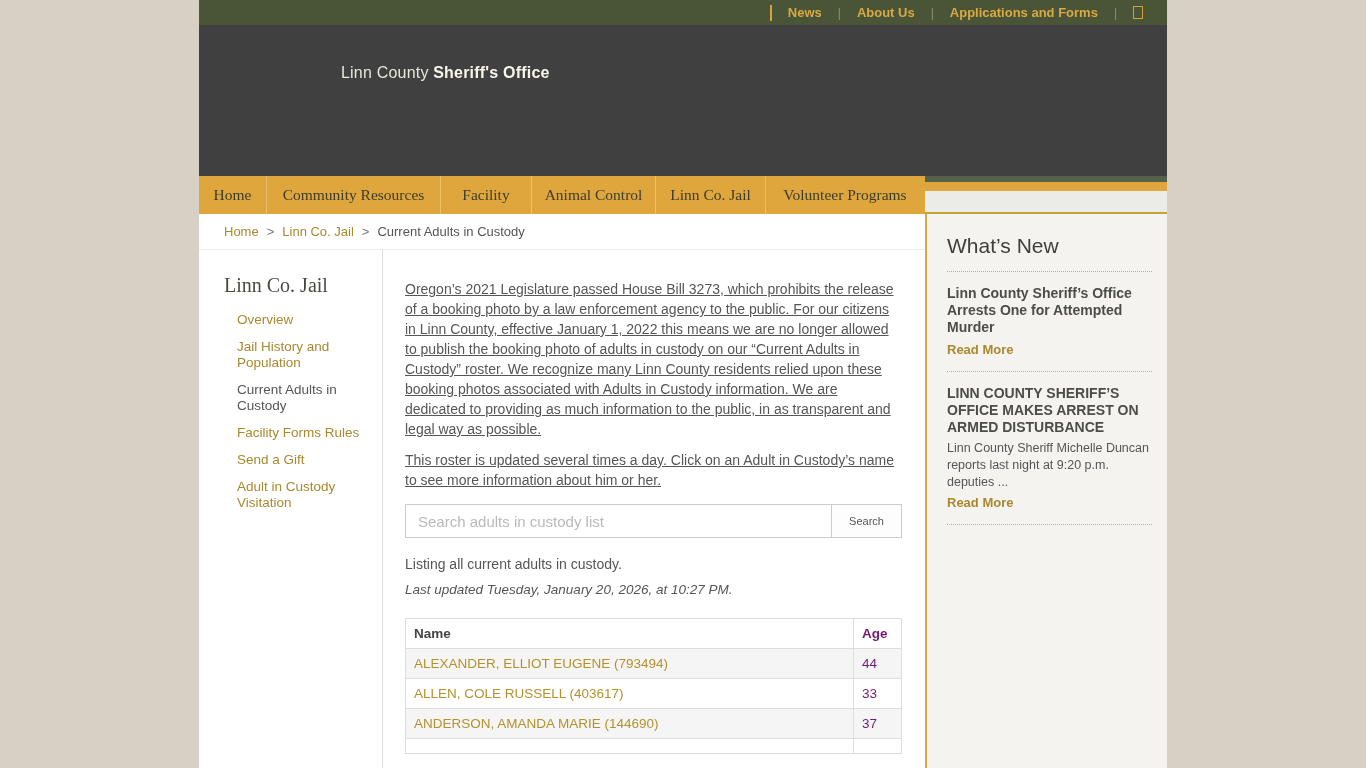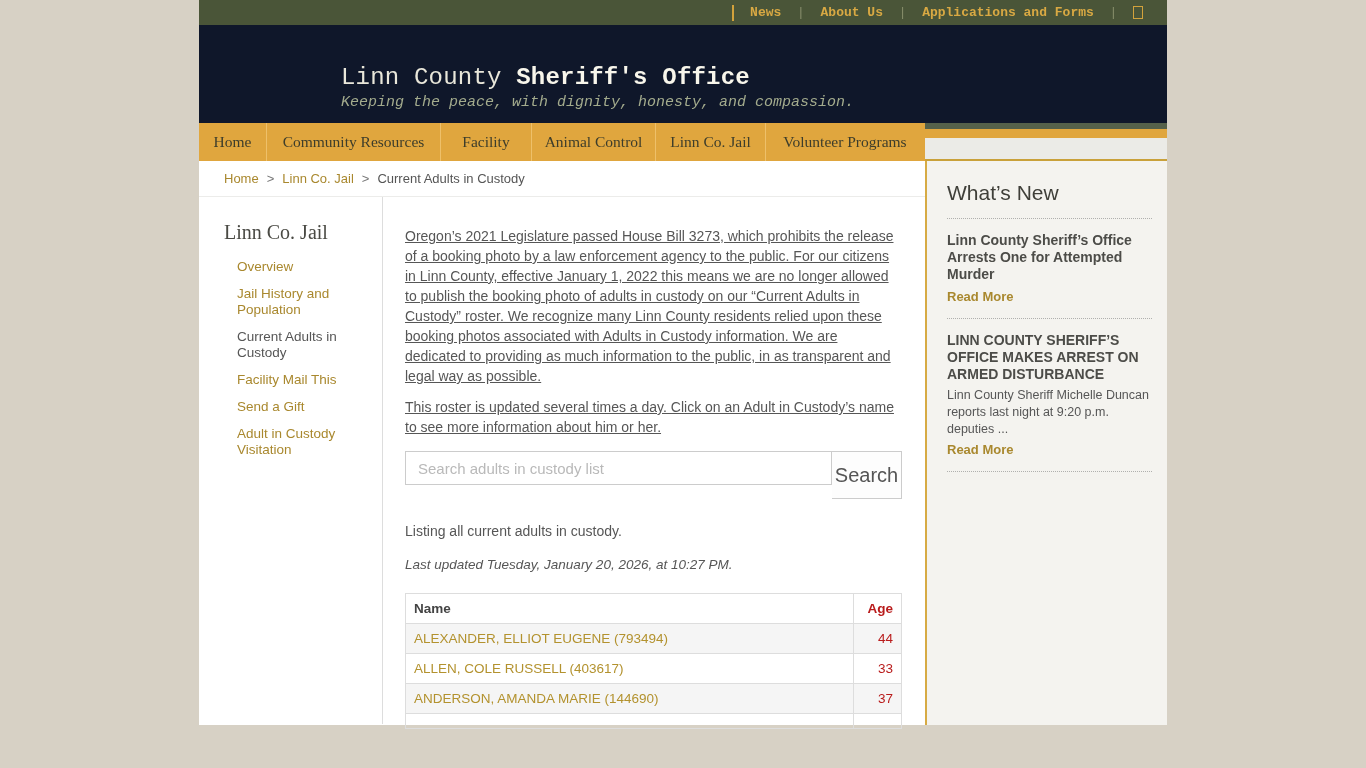--- a/index.html
+++ b/index.html
@@ -1,28 +1,28 @@
 <!DOCTYPE html>
 <html><head>
 <meta charset="utf-8">
 <style>
   * { margin:0; padding:0; box-sizing:border-box; }
   html,body { width:1366px; height:768px; }
   body { background:#d7d1c5; font-family:"Liberation Sans", sans-serif; overflow:hidden; }
   .site { position:relative; width:968px; height:768px; margin-left:199px; overflow:hidden; }
 
   
-  .header { height:123px; background:#0f172a;font-family:Liberation Mono, monospace; }
+  .header { height:176px; background:#404040; }
   .topbar { height:25px; background:#4a5538; display:flex; justify-content:flex-end; align-items:center; padding-right:24px; }
   .topbar-rule { width:2px; height:16px; background:#d2a23c; }
   .topbar a { color:#d9a943; font-size:13px; font-weight:bold; text-decoration:none; margin:0 16px; cursor:pointer; }
   .topbar .pipe { color:#8b916e; font-size:12px; }
   .box-icon { display:inline-block; width:10px; height:13px; border:1px solid #d2a23c; margin-left:16px; }
   .brand { padding:39px 0 0 142px; }
-  .brand-title { font-size:24px; color:#e9e7da; letter-spacing:.2px; }
+  .brand-title { font-size:16px; color:#e9e7da; letter-spacing:.2px; }
   .brand-title b { color:#f8f6eb; }
   .tagline { margin-top:3px; font-size:15px; font-style:italic; color:#a3ab8d; }
 
   
   .navrow { display:flex; height:38px; }
   nav { display:flex; width:726px; background:#e0a63e; }
   nav a { display:flex; align-items:center; justify-content:center; height:100%;
           font-family:"Liberation Serif", serif; font-size:15.5px; color:#3d3d2b;
           text-decoration:none; border-right:1px solid #eec06a; cursor:pointer; }
   nav a:nth-child(1){ width:68px; } nav a:nth-child(2){ width:174px; }
@@ -45,35 +45,35 @@
   .cols { display:flex; height:527px; }
   .leftmenu { width:184px; border-right:1px solid #ddd; padding-top:24px; }
   .leftmenu h2 { font-family:"Liberation Serif", serif; font-weight:normal; font-size:20px;
                  color:#4a4a44; padding-left:25px; margin-bottom:15px; }
   .leftmenu a { display:block; width:130px; margin:0 0 11px 38px; font-size:13.5px;
                 line-height:16px; color:#a9882e; text-decoration:none; cursor:pointer; }
   .leftmenu a.current { color:#565656; cursor:default; }
 
   .article { flex:1; padding:29px 23px 0 22px; color:#565656; font-size:14px; }
   .article p { line-height:20px; margin-bottom:11px;text-decoration:underline; }
-  .searchrow { display:flex; margin:14px 0 24px 0; }
+  .searchrow { display:flex; margin:14px 0 18px 0; }
   .searchrow input { flex:1; height:34px; border:1px solid #ccc; padding:0 12px;
                      font-size:15px; color:#555; font-family:"Liberation Sans", sans-serif; }
   .searchrow input::placeholder { color:#b9b9b9; }
-  .searchrow button { width:70px; height:48px; border:1px solid #ccc; border-left:none;
-                      background:#fdfdfd; font-size:20px; color:#555;
+  .searchrow button { width:70px; height:34px; border:1px solid #ccc; border-left:none;
+                      background:#fdfdfd; font-size:11px; color:#555;
                       font-family:"Liberation Sans", sans-serif; cursor:pointer; }
-  .listing { margin-bottom:18px; }
+  .listing { margin-bottom:10px; }
   .lastupdated { font-style:italic; font-size:13.5px; margin-bottom:21px; }
 
   table { width:100%; border-collapse:collapse; font-size:13.5px; }
   th, td { border:1px solid #ddd; padding:7px 8px; text-align:left; }
   th { color:#444; font-weight:bold; background:#fff; }
   td a { color:#b3922e; text-decoration:none; cursor:pointer; }
-  .age-col { width:48px; color:#b91c1c;text-align:right; }
+  .age-col { width:48px; color:#701a75; }
   tbody tr:nth-child(odd) { background:#f5f5f5; }
   tr.partial td { height:14px; }
 
   
   .sidebar { width:242px; background:#f4f3ef; border-left:2px solid #d7ab44;
              padding:20px 15px 0 20px; }
   .sidebar h2 { font-family:Liberation Sans, sans-serif; font-weight:normal; font-size:21px;
                 color:#3f3f39; margin-bottom:13px; }
   .dotted { border:none; border-top:1px dotted #b0b0ae; margin:13px 0; }
   .news-title { font-size:14px; font-weight:bold; color:#4c4c48; line-height:17px; margin-bottom:4px; }
@@ -95,21 +95,20 @@
       <span class="pipe">|</span>
       <a>Applications and Forms</a>
       <span class="pipe">|</span>
       <span class="box-icon"></span>
     </div>
     <div class="brand">
       <div class="brand-title">
         <span>Linn County</span>
         <b>Sheriff's Office</b>
       </div>
-      <div class="tagline">Keeping the peace, with dignity, honesty, and compassion.</div>
     </div>
   </div>
 
   <div class="navrow">
     <nav>
       <a>Home</a>
       <a>Community Resources</a>
       <a>Facility</a>
       <a>Animal Control</a>
       <a>Linn Co. Jail</a>
@@ -133,21 +132,21 @@
         <span class="sep">&gt;</span>
         <span>Current Adults in Custody</span>
       </div>
 
       <div class="cols">
         <div class="leftmenu">
           <h2>Linn Co. Jail</h2>
           <a>Overview</a>
           <a>Jail History and Population</a>
           <a class="current">Current Adults in Custody</a>
-          <a>Facility Mail This</a>
+          <a>Facility Forms Rules</a>
           <a>Send a Gift</a>
           <a>Adult in Custody Visitation</a>
         </div>
 
         <div class="article">
           <p>Oregon’s 2021 Legislature passed House Bill 3273, which prohibits the release of a booking photo by a law enforcement agency to the public. For our citizens in Linn County, effective January 1, 2022 this means we are no longer allowed to publish the booking photo of adults in custody on our “Current Adults in Custody” roster. We recognize many Linn County residents relied upon these booking photos associated with Adults in Custody information. We are dedicated to providing as much information to the public, in as transparent and legal way as possible.</p>
           <p>This roster is updated several times a day. Click on an Adult in Custody’s name to see more information about him or her.</p>
 
           <div class="searchrow">
             <input type="text" placeholder="Search adults in custody list" style="">

